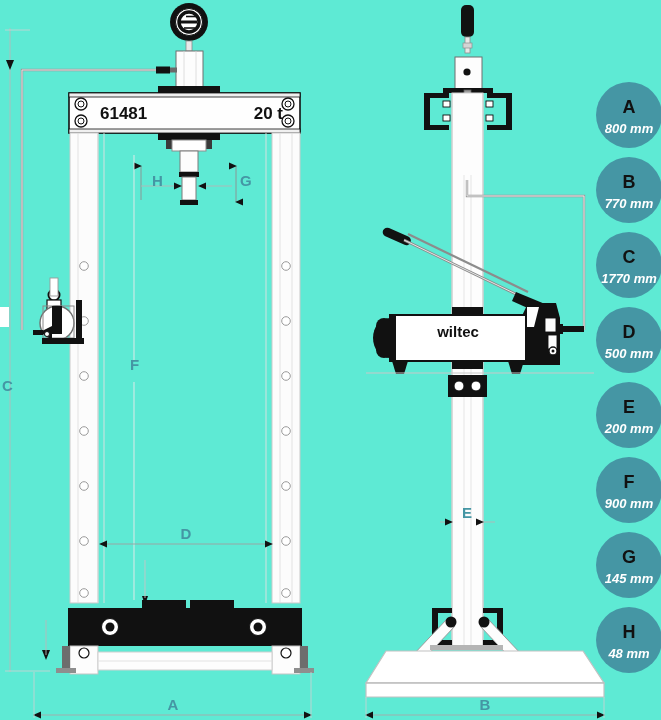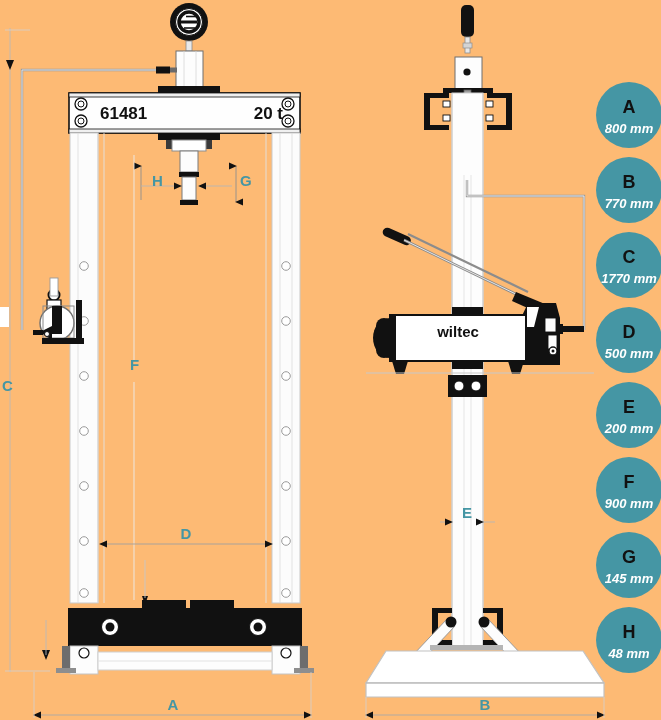--- a/index.html
+++ b/index.html
@@ -1,17 +1,17 @@
 <!DOCTYPE html>
 <html><head>
 <meta charset="utf-8">
 <style>
   html,body{margin:0;padding:0;background:#ffffff;}
   body{width:661px;height:720px;font-family:"Liberation Sans",sans-serif;overflow:hidden;}
-  #stage{position:relative;width:661px;height:720px;background:#fdba74;}
+  #stage{position:relative;width:661px;height:720px;background:#5eead4;}
   svg{display:block;}
 </style>
 </head>
 <body>
 
 <div id="stage">
 
   <svg width="661" height="720" viewBox="0 0 661 720">
 
     <defs>

